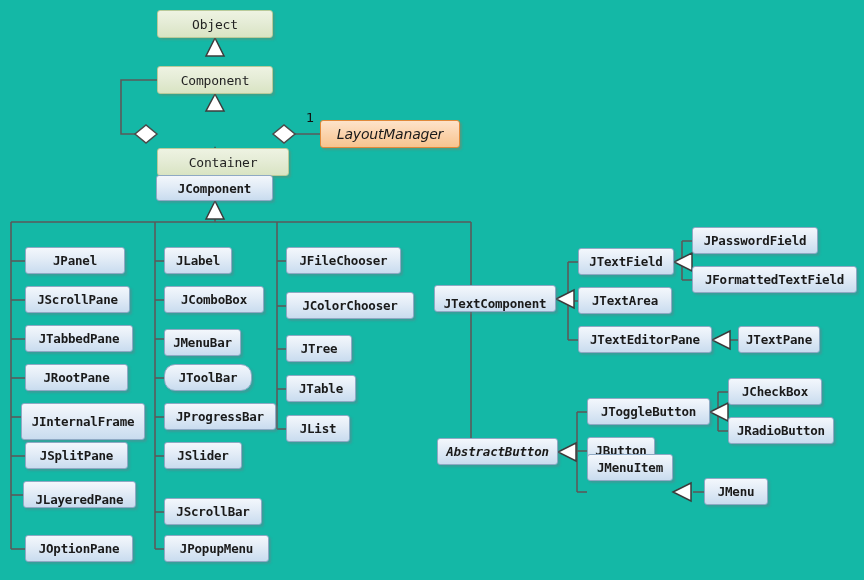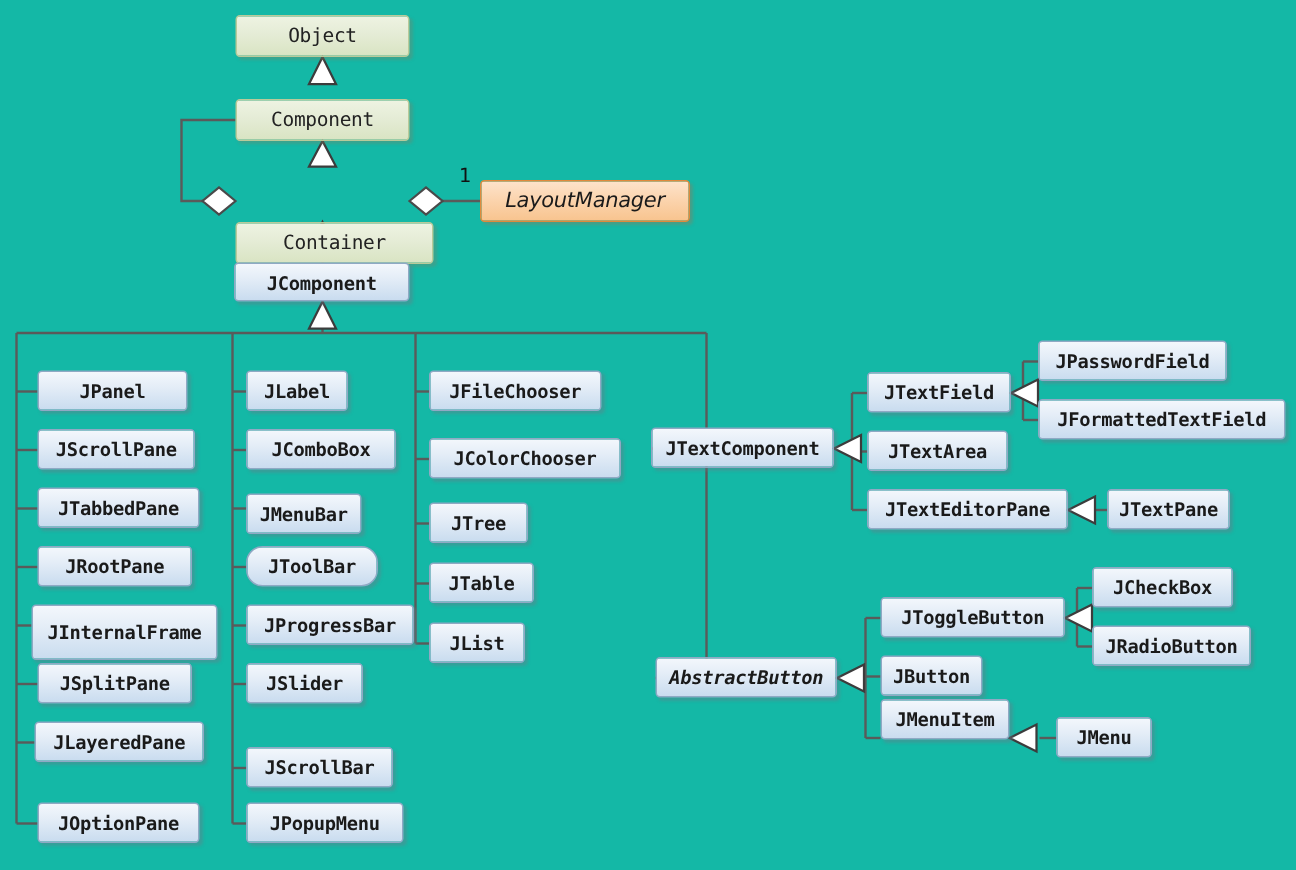--- a/index.html
+++ b/index.html
@@ -201,21 +201,21 @@
       </div>
       <div class="node blue" style="left: 25px; top: 364px; width: 103px; height: 27px;">
         <span>JRootPane</span>
       </div>
       <div class="node blue" style="left: 21px; top: 403px; width: 124px; height: 37px;">
         <span>JInternalFrame</span>
       </div>
       <div class="node blue" style="left: 25px; top: 442px; width: 103px; height: 27px;">
         <span>JSplitPane</span>
       </div>
-      <div class="node blue" style="left: 23px; top: 481px; width: 113px; height: 27px;">
+      <div class="node blue" style="left: 23px; top: 481px; width: 113px; height: 27px; align-items: flex-end;">
         <span>JLayeredPane</span>
       </div>
       <div class="node blue" style="left: 25px; top: 535px; width: 108px; height: 27px;">
         <span>JOptionPane</span>
       </div>
       <div class="node blue" style="left: 164px; top: 247px; width: 68px; height: 27px;">
         <span>JLabel</span>
       </div>
       <div class="node blue" style="left: 164px; top: 286px; width: 100px; height: 27px;">
         <span>JComboBox</span>
@@ -246,21 +246,21 @@
       </div>
       <div class="node blue" style="left: 286px; top: 335px; width: 66px; height: 27px;">
         <span>JTree</span>
       </div>
       <div class="node blue" style="left: 286px; top: 375px; width: 70px; height: 27px;">
         <span>JTable</span>
       </div>
       <div class="node blue" style="left: 286px; top: 415px; width: 64px; height: 27px;">
         <span>JList</span>
       </div>
-      <div class="node blue" style="left: 434px; top: 285px; width: 122px; height: 27px;">
+      <div class="node blue" style="left: 434px; top: 285px; width: 122px; height: 27px; align-items: flex-end;">
         <span>JTextComponent</span>
       </div>
       <div class="node blue abstract" style="left: 437px; top: 438px; width: 121px; height: 27px;">
         <span>AbstractButton</span>
       </div>
       <div class="node blue" style="left: 578px; top: 248px; width: 96px; height: 27px;">
         <span>JTextField</span>
       </div>
       <div class="node blue" style="left: 578px; top: 287px; width: 94px; height: 27px;">
         <span>JTextArea</span>
@@ -276,21 +276,21 @@
       </div>
       <div class="node blue" style="left: 738px; top: 326px; width: 82px; height: 27px;">
         <span>JTextPane</span>
       </div>
       <div class="node blue" style="left: 587px; top: 398px; width: 123px; height: 27px;">
         <span>JToggleButton</span>
       </div>
       <div class="node blue" style="left: 587px; top: 437px; width: 68px; height: 27px;">
         <span>JButton</span>
       </div>
-      <div class="node blue" style="left: 587px; top: 466px; width: 86px; height: 27px;">
+      <div class="node blue" style="left: 587px; top: 454px; width: 86px; height: 27px;">
         <span>JMenuItem</span>
       </div>
       <div class="node blue" style="left: 728px; top: 378px; width: 94px; height: 27px;">
         <span>JCheckBox</span>
       </div>
       <div class="node blue" style="left: 728px; top: 417px; width: 106px; height: 27px;">
         <span>JRadioButton</span>
       </div>
       <div class="node blue" style="left: 704px; top: 478px; width: 64px; height: 27px;">
         <span>JMenu</span>

